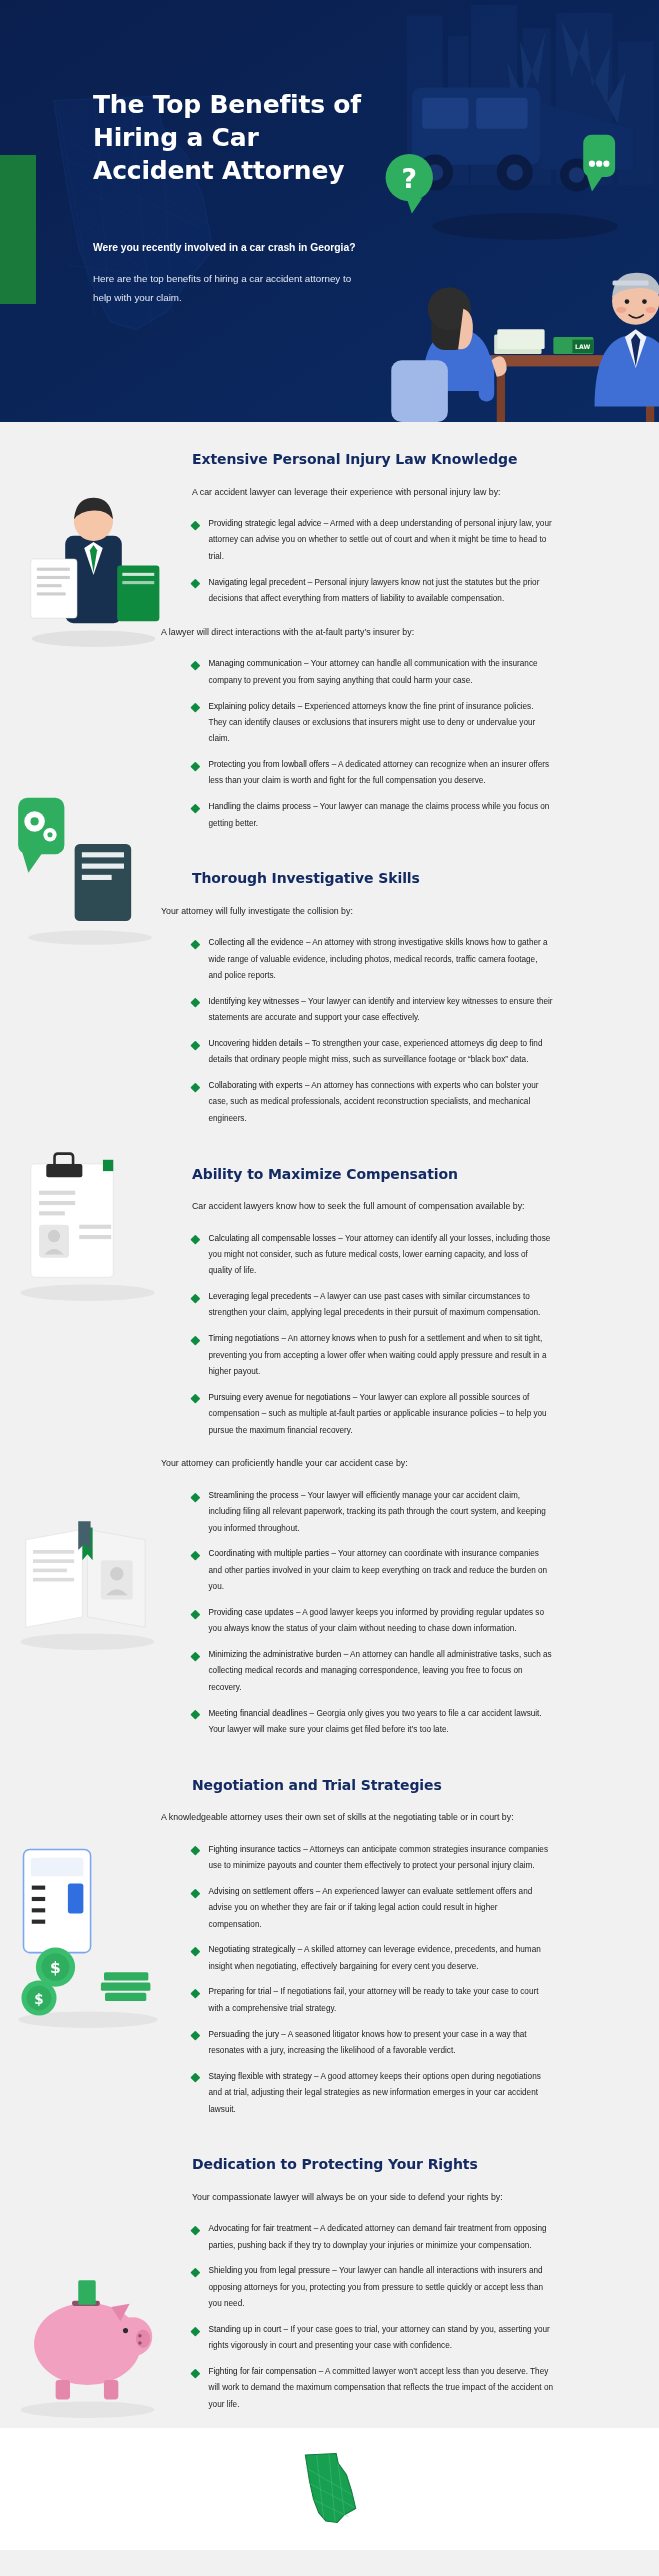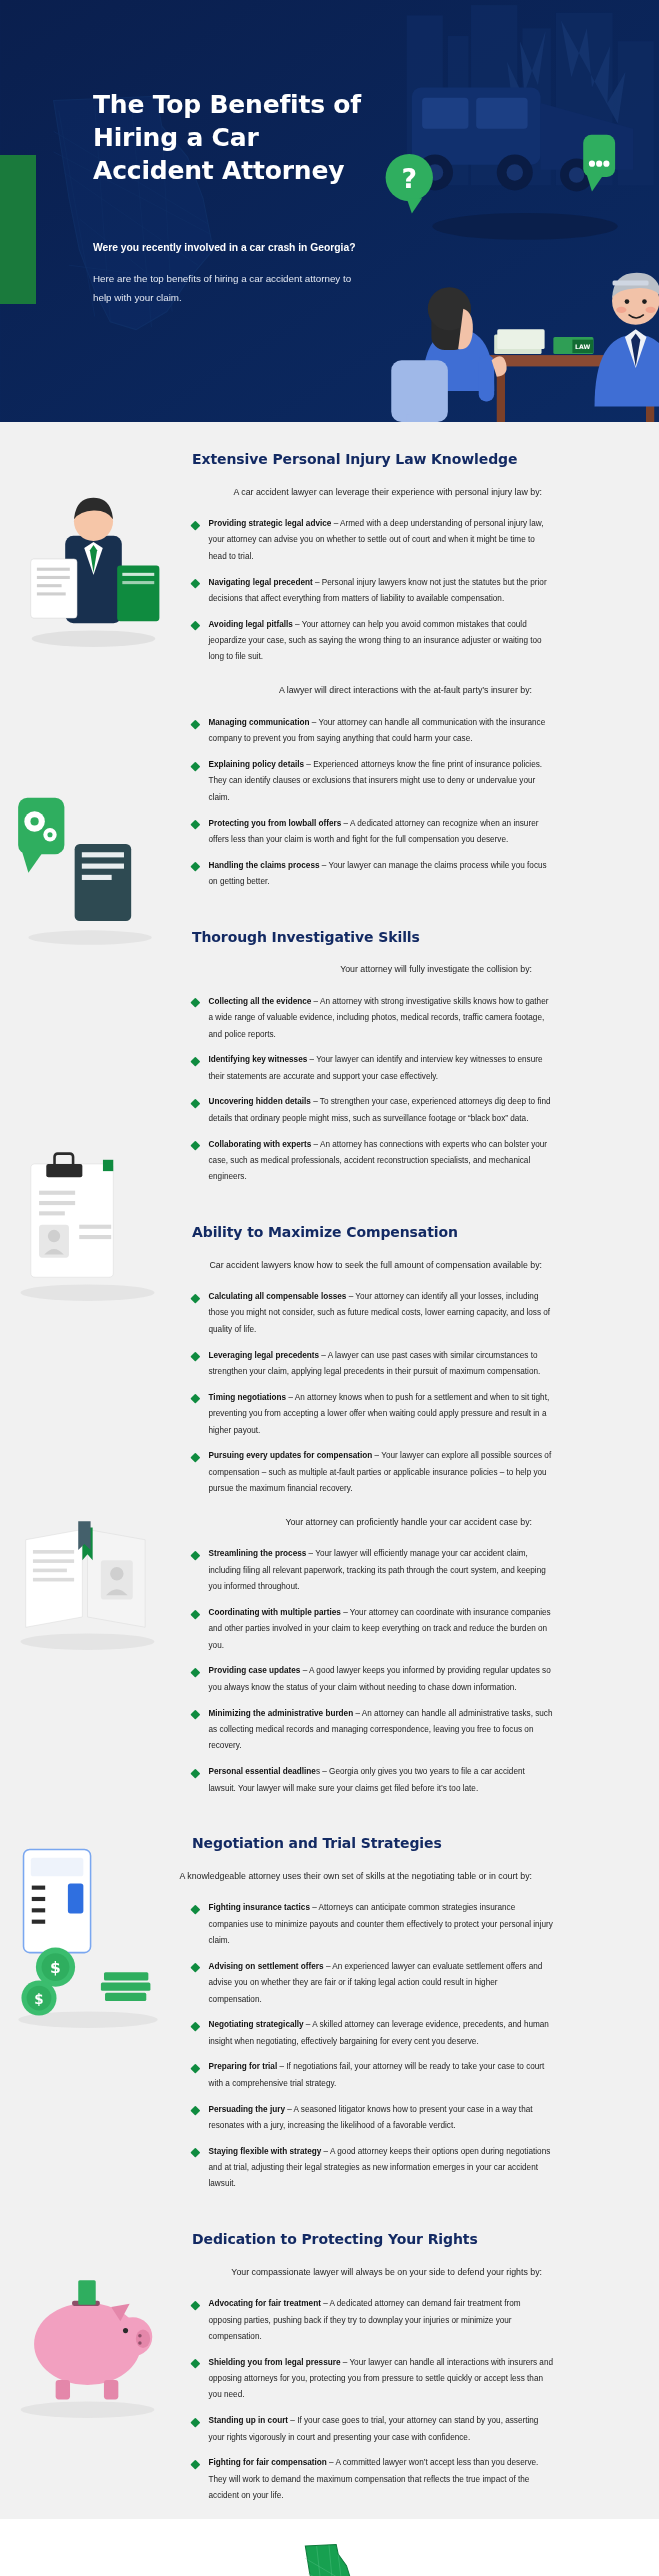--- a/index.html
+++ b/index.html
@@ -52,33 +52,33 @@
     font-family:"DejaVu Sans", sans-serif;
     font-weight:bold;
     font-size:14px;
     color:#132a63;
     letter-spacing:-0.1px;
     margin:0 0 0 188px;
     padding-top:29px;
   }
   .lead{
     font-size:8.8px;line-height:2.05;color:#1c1c1c;
-    margin:15.5px 0 0 188px;max-width:350px;text-align:right;
+    margin:15.5px 0 0 188px;max-width:350px;
   }
   .lead.indent{margin-left:157px;max-width:371px;}
   ul.blist{list-style:none;margin:15.5px 0 0 188px;max-width:361px;}
   ul.blist li{
     position:relative;padding-left:16.5px;margin-bottom:9.3px;
     font-size:8.2px;line-height:2.0;color:#1c1c1c;
   }
   ul.blist li .dia{
     position:absolute;left:0;top:5.7px;width:6.7px;height:6.7px;
     background:#0f8b3f;transform:rotate(45deg);border-radius:0.8px;
   }
-  ul.blist li b{font-weight:bold;color:#111;text-align:center;}
+  ul.blist li b{font-weight:normal;color:#111;text-align:center;}
 
   
   .art{position:absolute;z-index:1;pointer-events:none;}
 
   
   .cta{
     background:#ffffff;padding:24px 0 17.5px;text-align:center;position:relative;
   }
   .ga-shape{margin:0 auto 9.3px;display:block;}
 </style>
@@ -314,21 +314,20 @@
       <rect x="132" y="86" width="34" height="48" rx="3" fill="#2fae5f"></rect>
     </svg>
 
     <div id="sections-root">
         <section class="section">
           <h2 class="sec-title">Extensive Personal Injury Law Knowledge</h2>
           <p class="lead">A car accident lawyer can leverage their experience with personal injury law by:</p>
           <ul class="blist">
             <li><span class="dia"></span><b>Providing strategic legal advice</b><span> – Armed with a deep understanding of personal injury law, your attorney can advise you on whether to settle out of court and when it might be time to head to trial.</span></li>
             <li><span class="dia"></span><b>Navigating legal precedent</b><span> – Personal injury lawyers know not just the statutes but the prior decisions that affect everything from matters of liability to available compensation.</span></li>
-            <li><span class="dia"></span><b>Avoiding legal pitfalls</b><span> – Your attorney can help you avoid common mistakes that could jeopardize your case, such as saying the wrong thing to an insurance adjuster or waiting too long to file suit.</span></li>
           </ul>
           <p class="lead indent">A lawyer will direct interactions with the at-fault party’s insurer by:</p>
           <ul class="blist">
             <li><span class="dia"></span><b>Managing communication</b><span> – Your attorney can handle all communication with the insurance company to prevent you from saying anything that could harm your case.</span></li>
             <li><span class="dia"></span><b>Explaining policy details</b><span> – Experienced attorneys know the fine print of insurance policies. They can identify clauses or exclusions that insurers might use to deny or undervalue your claim.</span></li>
             <li><span class="dia"></span><b>Protecting you from lowball offers</b><span> – A dedicated attorney can recognize when an insurer offers less than your claim is worth and fight for the full compensation you deserve.</span></li>
             <li><span class="dia"></span><b>Handling the claims process</b><span> – Your lawyer can manage the claims process while you focus on getting better.</span></li>
           </ul>
         </section>
         <section class="section">
@@ -341,29 +340,29 @@
             <li><span class="dia"></span><b>Collaborating with experts</b><span> – An attorney has connections with experts who can bolster your case, such as medical professionals, accident reconstruction specialists, and mechanical engineers.</span></li>
           </ul>
         </section>
         <section class="section">
           <h2 class="sec-title">Ability to Maximize Compensation</h2>
           <p class="lead">Car accident lawyers know how to seek the full amount of compensation available by:</p>
           <ul class="blist">
             <li><span class="dia"></span><b>Calculating all compensable losses</b><span> – Your attorney can identify all your losses, including those you might not consider, such as future medical costs, lower earning capacity, and loss of quality of life.</span></li>
             <li><span class="dia"></span><b>Leveraging legal precedents</b><span> – A lawyer can use past cases with similar circumstances to strengthen your claim, applying legal precedents in their pursuit of maximum compensation.</span></li>
             <li><span class="dia"></span><b>Timing negotiations</b><span> – An attorney knows when to push for a settlement and when to sit tight, preventing you from accepting a lower offer when waiting could apply pressure and result in a higher payout.</span></li>
-            <li><span class="dia"></span><b>Pursuing every updates for compensation</b><span> – Your lawyer can explore all possible sources of compensation – such as multiple at-fault parties or applicable insurance policies – to help you pursue the maximum financial recovery.</span></li>
+            <li><span class="dia"></span><b>Pursuing every avenue for negotiations</b><span> – Your lawyer can explore all possible sources of compensation – such as multiple at-fault parties or applicable insurance policies – to help you pursue the maximum financial recovery.</span></li>
           </ul>
           <p class="lead indent">Your attorney can proficiently handle your car accident case by:</p>
           <ul class="blist">
             <li><span class="dia"></span><b>Streamlining the process</b><span> – Your lawyer will efficiently manage your car accident claim, including filing all relevant paperwork, tracking its path through the court system, and keeping you informed throughout.</span></li>
             <li><span class="dia"></span><b>Coordinating with multiple parties</b><span> – Your attorney can coordinate with insurance companies and other parties involved in your claim to keep everything on track and reduce the burden on you.</span></li>
             <li><span class="dia"></span><b>Providing case updates</b><span> – A good lawyer keeps you informed by providing regular updates so you always know the status of your claim without needing to chase down information.</span></li>
             <li><span class="dia"></span><b>Minimizing the administrative burden</b><span> – An attorney can handle all administrative tasks, such as collecting medical records and managing correspondence, leaving you free to focus on recovery.</span></li>
-            <li><span class="dia"></span><b>Personal essential deadline</b><span>s – Georgia only gives you two years to file a car accident lawsuit. Your lawyer will make sure your claims get filed before it’s too late.</span></li>
+            <li><span class="dia"></span><b>Meeting financial deadline</b><span>s – Georgia only gives you two years to file a car accident lawsuit. Your lawyer will make sure your claims get filed before it’s too late.</span></li>
           </ul>
         </section>
         <section class="section">
           <h2 class="sec-title">Negotiation and Trial Strategies</h2>
           <p class="lead indent">A knowledgeable attorney uses their own set of skills at the negotiating table or in court by:</p>
           <ul class="blist">
             <li><span class="dia"></span><b>Fighting insurance tactics</b><span> – Attorneys can anticipate common strategies insurance companies use to minimize payouts and counter them effectively to protect your personal injury claim.</span></li>
             <li><span class="dia"></span><b>Advising on settlement offers</b><span> – An experienced lawyer can evaluate settlement offers and advise you on whether they are fair or if taking legal action could result in higher compensation.</span></li>
             <li><span class="dia"></span><b>Negotiating strategically</b><span> – A skilled attorney can leverage evidence, precedents, and human insight when negotiating, effectively bargaining for every cent you deserve.</span></li>
             <li><span class="dia"></span><b>Preparing for trial</b><span> – If negotiations fail, your attorney will be ready to take your case to court with a comprehensive trial strategy.</span></li>

